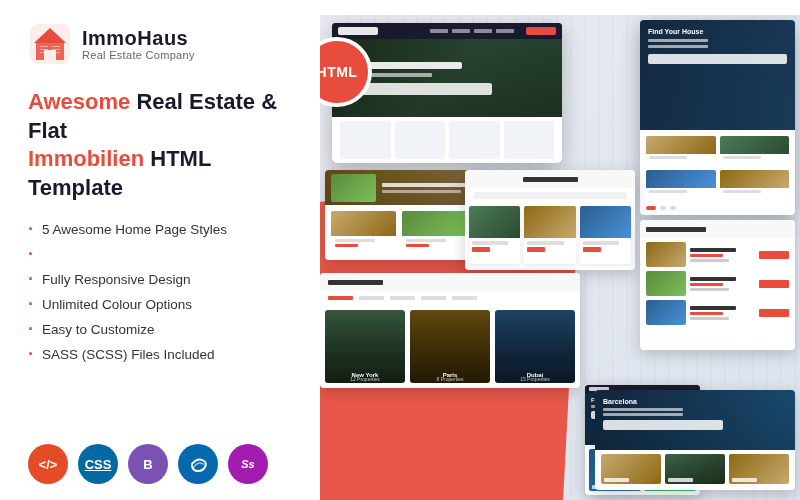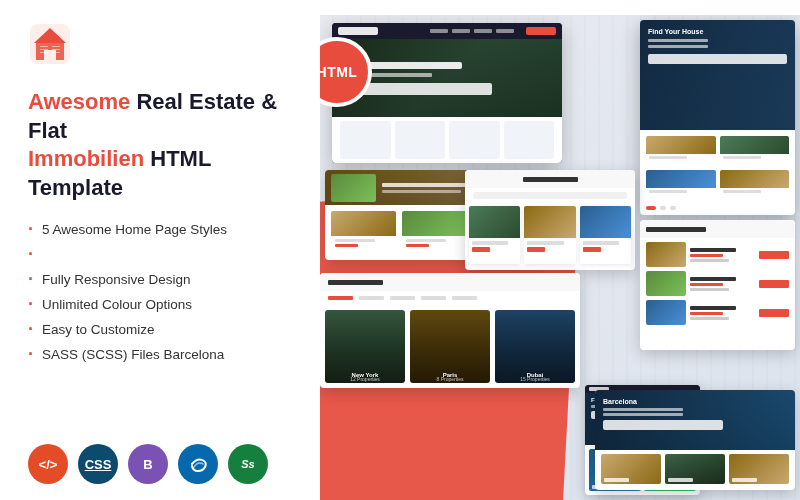--- a/index.html
+++ b/index.html
@@ -101,24 +101,24 @@
       height: 40px;
       border-radius: 50%;
       display: flex;
       align-items: center;
       justify-content: center;
       font-size: 13px;
       font-weight: 800;
       color: #fff;
     }
     .badge-html { background: #e34c26; }
-    .badge-css  { background: #0c4a6e; text-decoration: underline; }
+    .badge-css  { background: #0369a1; text-decoration: underline; }
     .badge-bs   { background: #7952b3; }
     .badge-jquery { background: #0769ad; }
-    .badge-sass { background: #15803d; }
+    .badge-sass { background: #a21caf; }
 
     
     .right-panel {
       flex: 1;
       background: linear-gradient(135deg, #e8eaf0 0%, #dce3ee 100%);
       position: relative;
       overflow: hidden;
       margin-top: 15px;
     }
 
@@ -640,20 +640,24 @@
         <path d="M22 8 L36 20 L36 38 L28 38 L28 28 L16 28 L16 38 L8 38 L8 20 Z" fill="#e74c3c" opacity="0.85"></path>
         <polygon points="6,21 22,6 38,21" fill="#e74c3c"></polygon>
 
         <rect x="12" y="24" width="8" height="1" rx="0.5" fill="#fff" opacity="0.5"></rect>
         <rect x="12" y="27" width="8" height="1" rx="0.5" fill="#fff" opacity="0.5"></rect>
         <rect x="12" y="30" width="8" height="1" rx="0.5" fill="#fff" opacity="0.5"></rect>
         <rect x="24" y="24" width="8" height="1" rx="0.5" fill="#fff" opacity="0.5"></rect>
         <rect x="24" y="27" width="8" height="1" rx="0.5" fill="#fff" opacity="0.5"></rect>
         <rect x="24" y="30" width="8" height="1" rx="0.5" fill="#fff" opacity="0.5"></rect>
       </svg>
+      <div class="logo-text-block">
+        <span class="logo-name">ImmoHaus</span>
+        <span class="logo-sub">Real Estate Company</span>
+      </div>
     </div>
 
     <div class="main-title">
       <span class="highlight">Awesome</span><span> Real Estate &amp; Flat</span><br>
       <span class="highlight">Immobilien</span><span> HTML Template</span>
     </div>
 
     <ul class="features-list">
       <li>
         <span class="bullet">·</span>
@@ -669,21 +673,21 @@
       <li>
         <span class="bullet">·</span>
         <span>Unlimited Colour Options</span>
       </li>
       <li>
         <span class="bullet">·</span>
         <span>Easy to Customize</span>
       </li>
       <li>
         <span class="bullet">·</span>
-        <span>SASS (SCSS) Files Barcelona</span>
+        <span>SASS (SCSS) Files Included</span>
       </li>
     </ul>
 
     <div class="tech-badges">
       <div class="badge badge-html">
         <span>&lt;/&gt;</span>
       </div>
       <div class="badge badge-css">
         <span>CSS</span>
       </div>

